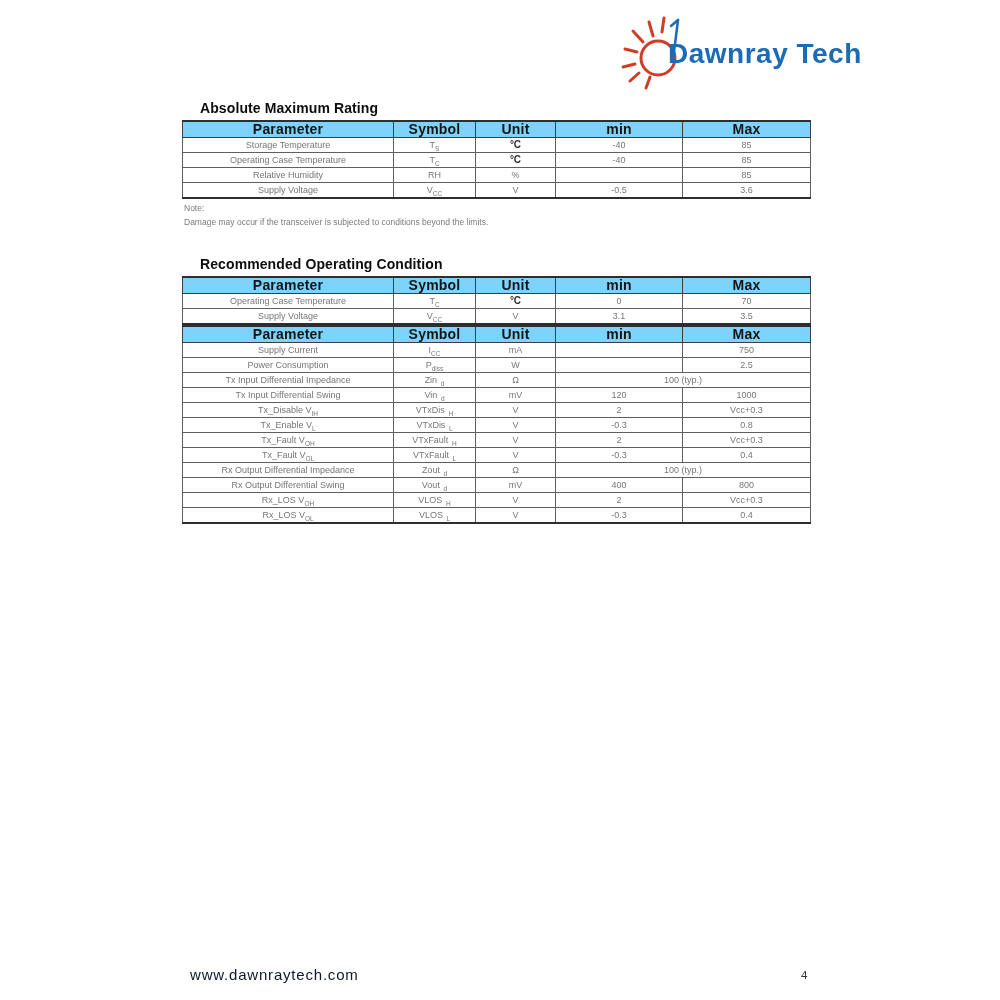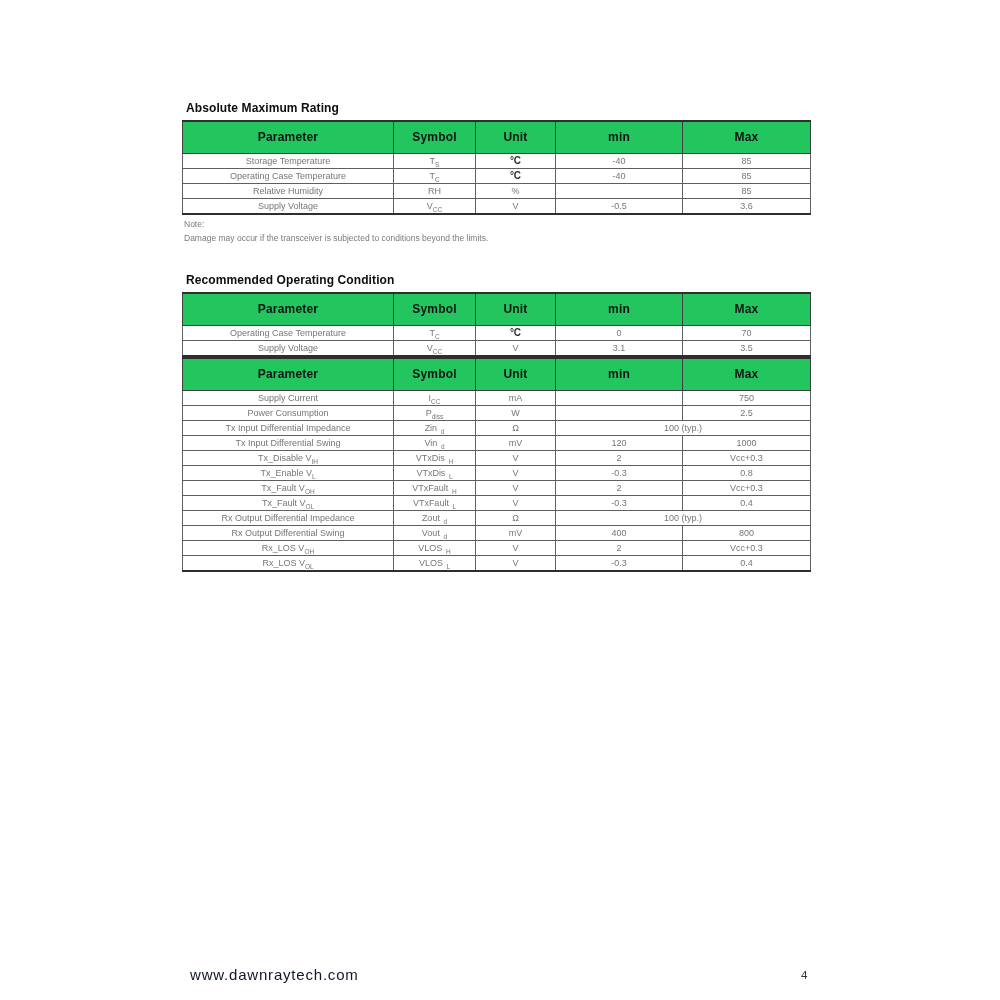--- a/index.html
+++ b/index.html
@@ -15,35 +15,35 @@
   .logo svg{position:absolute;left:0;top:0;}
   .brand{
     position:absolute;left:50px;top:26px;
     font-size:28px;font-weight:bold;color:#1b6cb5;
     letter-spacing:0.5px;white-space:nowrap;
   }
 
   
   .content{position:absolute;left:182px;top:100px;width:628px;}
   h2.sec-title{
-    font-size:12px;font-weight:bold;color:#0d0d0d;
-    margin:0 0 4px 4px;line-height:16px;letter-spacing:0.1px;
+    font-size:14px;font-weight:bold;color:#0d0d0d;
+    margin:0 0 4px 18px;line-height:16px;letter-spacing:0.1px;
   }
   .sec1 h2{margin-top:0;}
   .sec2 h2{margin-top:27px;}
   .sec3 h2{margin-top:23px;}
 
   table.ds{
     border-collapse:collapse;table-layout:fixed;width:628px;
     border-left:1px solid #4d4d4d;border-right:1px solid #4d4d4d;
     border-top:2px solid #2e2e2e;border-bottom:2px solid #2e2e2e;
   }
   table.ds th{
-    background:#22c55e;color:#141414;font-size:12px;font-weight:bold;
-    border:1px solid #3e3e3e;height:15px;line-height:15px;padding:8px;
+    background:#7dd3fc;color:#141414;font-size:14px;font-weight:bold;
+    border:1px solid #3e3e3e;height:15px;line-height:15px;padding:0;
     text-align:center;letter-spacing:0.2px;
   }
   table.ds td{
     background:#fff;color:#767676;font-size:9px;
     border:1px solid #5f5f5f;height:14px;line-height:14px;padding:0;
     text-align:center;white-space:nowrap;overflow:hidden;
   }
   table.ds td.dark{color:#2e2e2e;font-weight:bold;font-size:10px;}
   table.ds sub{font-size:6.5px;line-height:0;}
 
@@ -58,20 +58,39 @@
   .footer-page{
     position:absolute;left:801px;top:969px;
     font-size:11.5px;color:#333;
   }
 </style>
 </head>
 <body>
 
 <div class="page">
 
+  <div class="logo">
+    <svg width="80" height="80" viewBox="0 0 80 80">
+      <g stroke="#cf3d28" stroke-width="3" stroke-linecap="round" fill="none">
+        <circle cx="40" cy="46" r="17"></circle>
+        <path d="M31 10 L35 24"></path>
+        <path d="M46 6 L44 20"></path>
+        <path d="M15 19 L25 30"></path>
+        <path d="M7 37 L19 40"></path>
+        <path d="M5 55 L17 52"></path>
+        <path d="M12 69 L21 61"></path>
+        <path d="M28 76 L32 65"></path>
+      </g>
+      <g stroke="#1b6cb5" stroke-width="2.5" stroke-linecap="round" fill="none">
+        <path d="M60 8 L55 48"></path>
+        <path d="M60 8 L53 14"></path>
+      </g>
+    </svg>
+    <span class="brand">Dawnray Tech</span>
+  </div>
 
   <div class="content">
 
     <section class="sec1">
       <h2 class="sec-title">Absolute Maximum Rating</h2>
       <table class="ds">
           <colgroup>
             <col style="width: 211px;">
             <col style="width: 82px;">
             <col style="width: 80px;">

